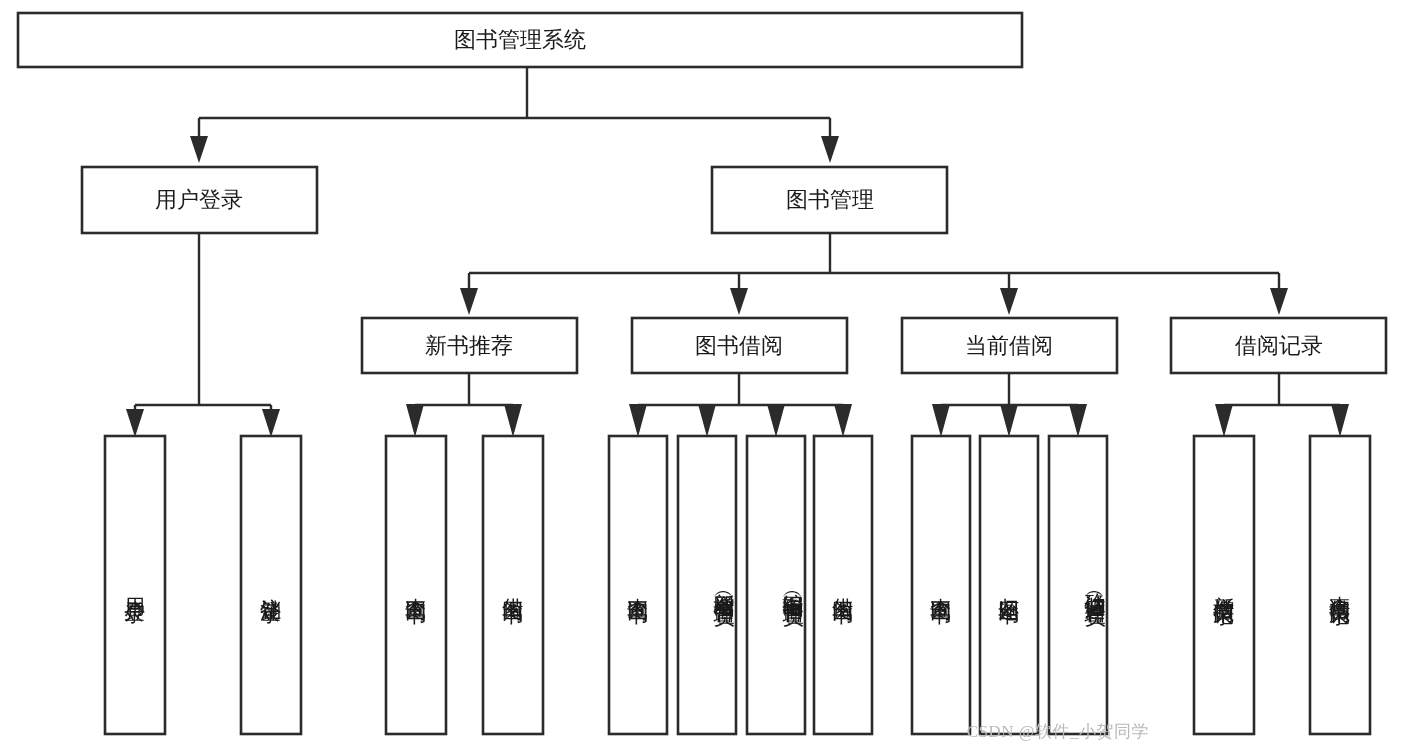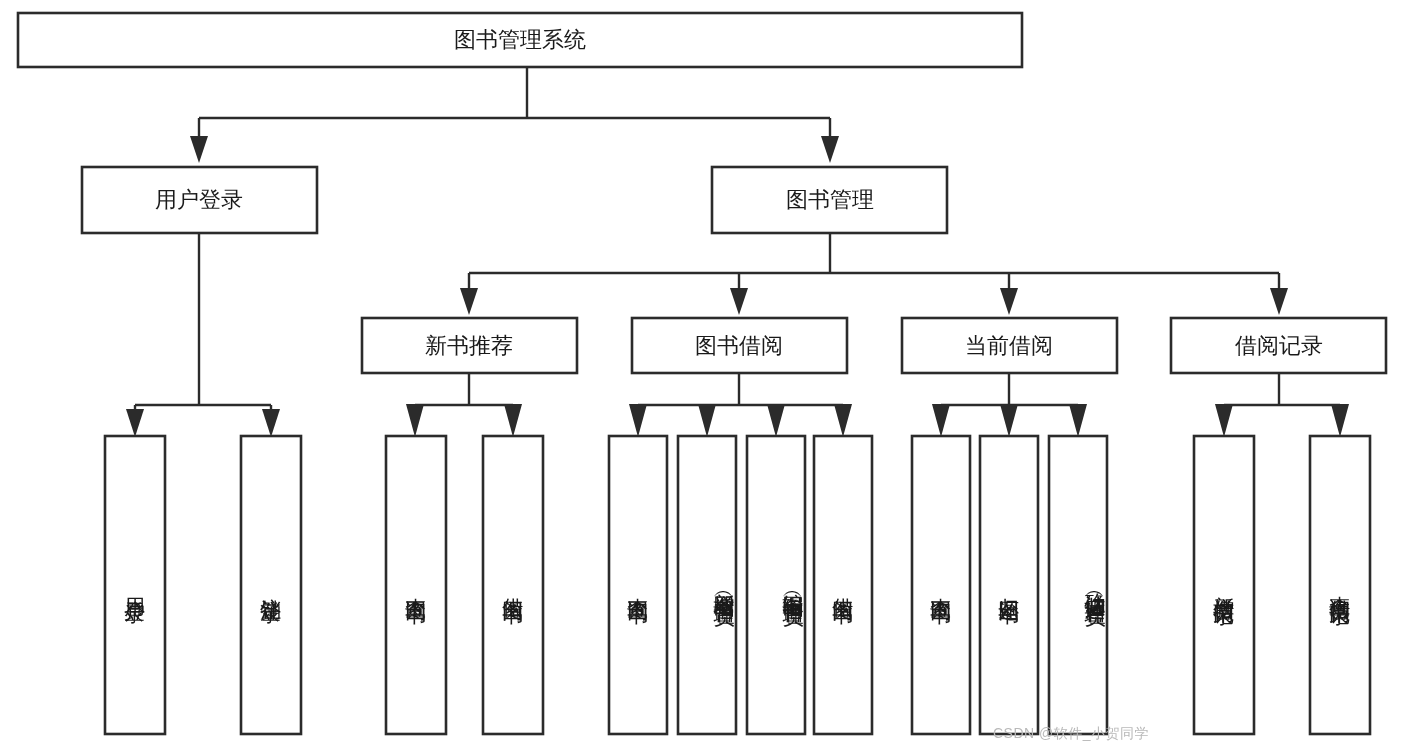--- a/index.html
+++ b/index.html
@@ -60,22 +60,22 @@
     line-height: 1.12;
     letter-spacing: 2px;
     color: #1a1a1a;
     white-space: nowrap;
     pointer-events: none;
   }
   .watermark {
     position: absolute;
     right: 8px;
     bottom: 4px;
-    font-family: Liberation Sans, sans-serif;
-    font-size: 14px;
+    font-family: Liberation Serif, serif;
+    font-size: 17px;
     color: #b9b9b9;
     letter-spacing: 0.5px;
     white-space: nowrap;
   }
 </style>
 </head>
 <body>
 
 <div id="diagram-root">
 

